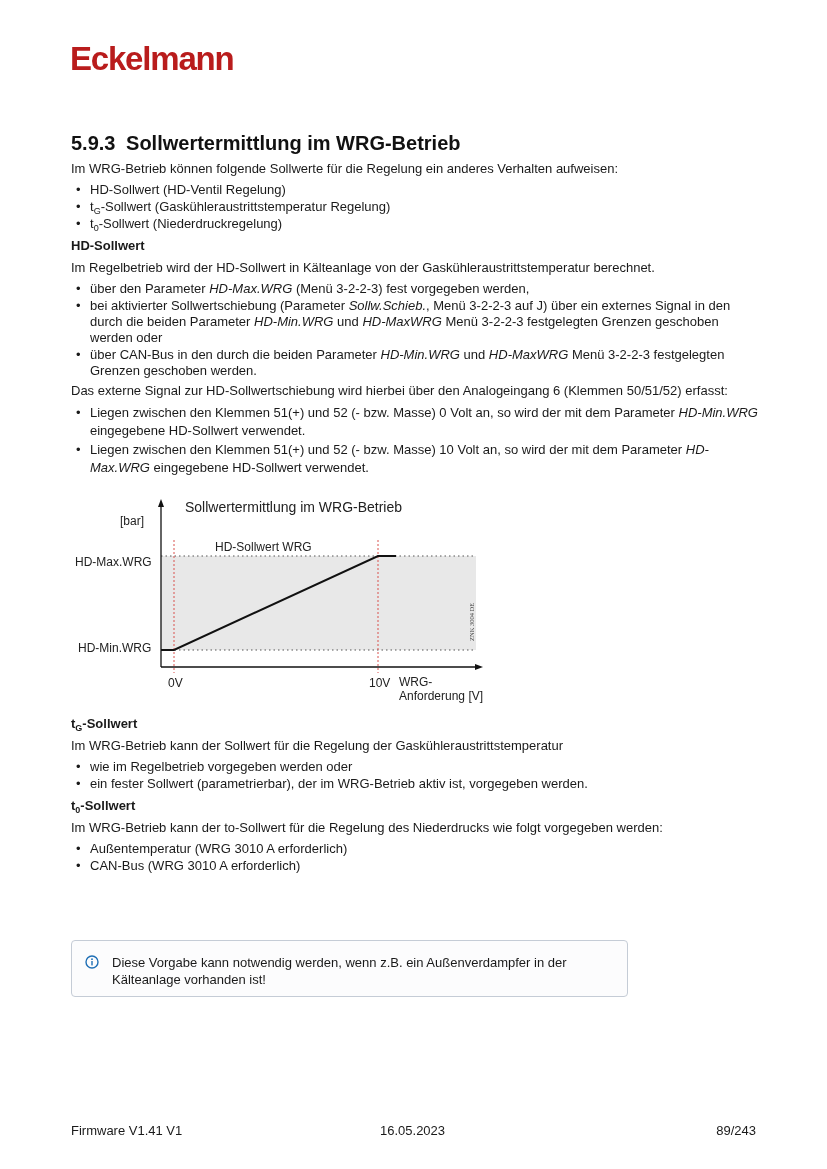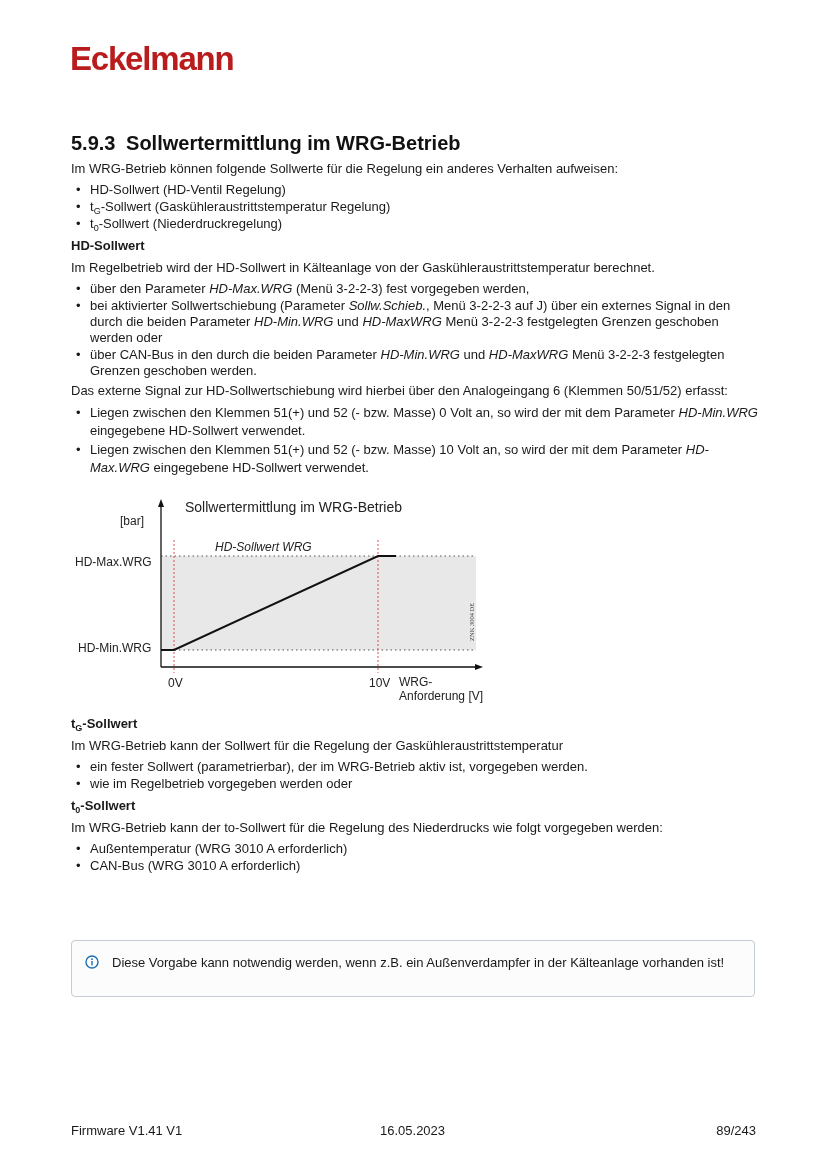--- a/index.html
+++ b/index.html
@@ -30,21 +30,21 @@
   .chart .t { position: absolute; font-size: 12px; color: #222; white-space: nowrap; }
   .chart .title { font-size: 14px; color: #222; }
   .chart .small { font-size: 12px; }
   .chart .rot {
     position: absolute; font-size: 6.5px; color: #444;
     transform: rotate(-90deg); transform-origin: left top; white-space: nowrap;
     font-family: "Liberation Serif", serif;
   }
 
   .note {
-    position: absolute; left: 71px; top: 940px; width: 684px; height: 57px;
+    position: absolute; left: 71px; top: 940px; width: 557px; height: 57px;
     border: 1px solid #c5ccd6; border-radius: 4px; background: #fcfcfd;
     box-sizing: border-box;
   }
   .note .icon { position: absolute; left: 13px; top: 14px; width: 14px; height: 14px; }
   .note .txt { position: absolute; left: 40px; top: 13px; right: 10px; font-size: 13px; line-height: 17px; }
 
   .footer { position: absolute; top: 1123px; left: 71px; width: 685px; font-size: 13px; }
   .footer .l { position: absolute; left: 0; }
   .footer .c { position: absolute; left: 309px; }
   .footer .r { position: absolute; right: 0; }
@@ -92,34 +92,34 @@
 
       <polyline points="90,155 103,155 307,61 325,61" fill="none" stroke="#111" stroke-width="2"></polyline>
 
       <line x1="90" y1="172" x2="90" y2="10" stroke="#111" stroke-width="1.3"></line>
       <polygon points="90,4 87,12 93,12" fill="#111"></polygon>
       <line x1="90" y1="172" x2="406" y2="172" stroke="#111" stroke-width="1.3"></line>
       <polygon points="412,172 404,169 404,175" fill="#111"></polygon>
     </svg>
     <div class="t title" style="left:114px; top:4px;">Sollwertermittlung im WRG-Betrieb</div>
     <div class="t small" style="left:49px; top:18px;">[bar]</div>
-    <div class="t" style="left:144px; top:44px;font-style:italic;">HD-Sollwert WRG</div>
+    <div class="t" style="left:144px; top:44px;">HD-Sollwert WRG</div>
     <div class="t" style="left:4px; top:59px;">HD-Max.WRG</div>
     <div class="t" style="left:7px; top:145px;">HD-Min.WRG</div>
     <div class="t" style="left:97px; top:180px;">0V</div>
     <div class="t" style="left:298px; top:180px;">10V</div>
     <div class="t" style="left:328px; top:180px; white-space:normal; width:95px; line-height:14px;">WRG-Anforderung [V]</div>
     <div class="rot" style="left:393px; top:146px;">ZNK 3004 DE</div>
   </div>
 
   <h3 class="sub"><span>t</span><sub>G</sub><span>-Sollwert</span></h3>
   <p>Im WRG-Betrieb kann der Sollwert für die Regelung der Gaskühleraustrittstemperatur</p>
   <ul>
+    <li>wie im Regelbetrieb vorgegeben werden oder</li>
     <li>ein fester Sollwert (parametrierbar), der im WRG-Betrieb aktiv ist, vorgegeben werden.</li>
-    <li>wie im Regelbetrieb vorgegeben werden oder</li>
   </ul>
 
   <h3 class="sub"><span>t</span><sub>0</sub><span>-Sollwert</span></h3>
   <p>Im WRG-Betrieb kann der to-Sollwert für die Regelung des Niederdrucks wie folgt vorgegeben werden:</p>
   <ul>
     <li>Außentemperatur (WRG 3010 A erforderlich)</li>
     <li>CAN-Bus (WRG 3010 A erforderlich)</li>
   </ul>
 </div>
 

